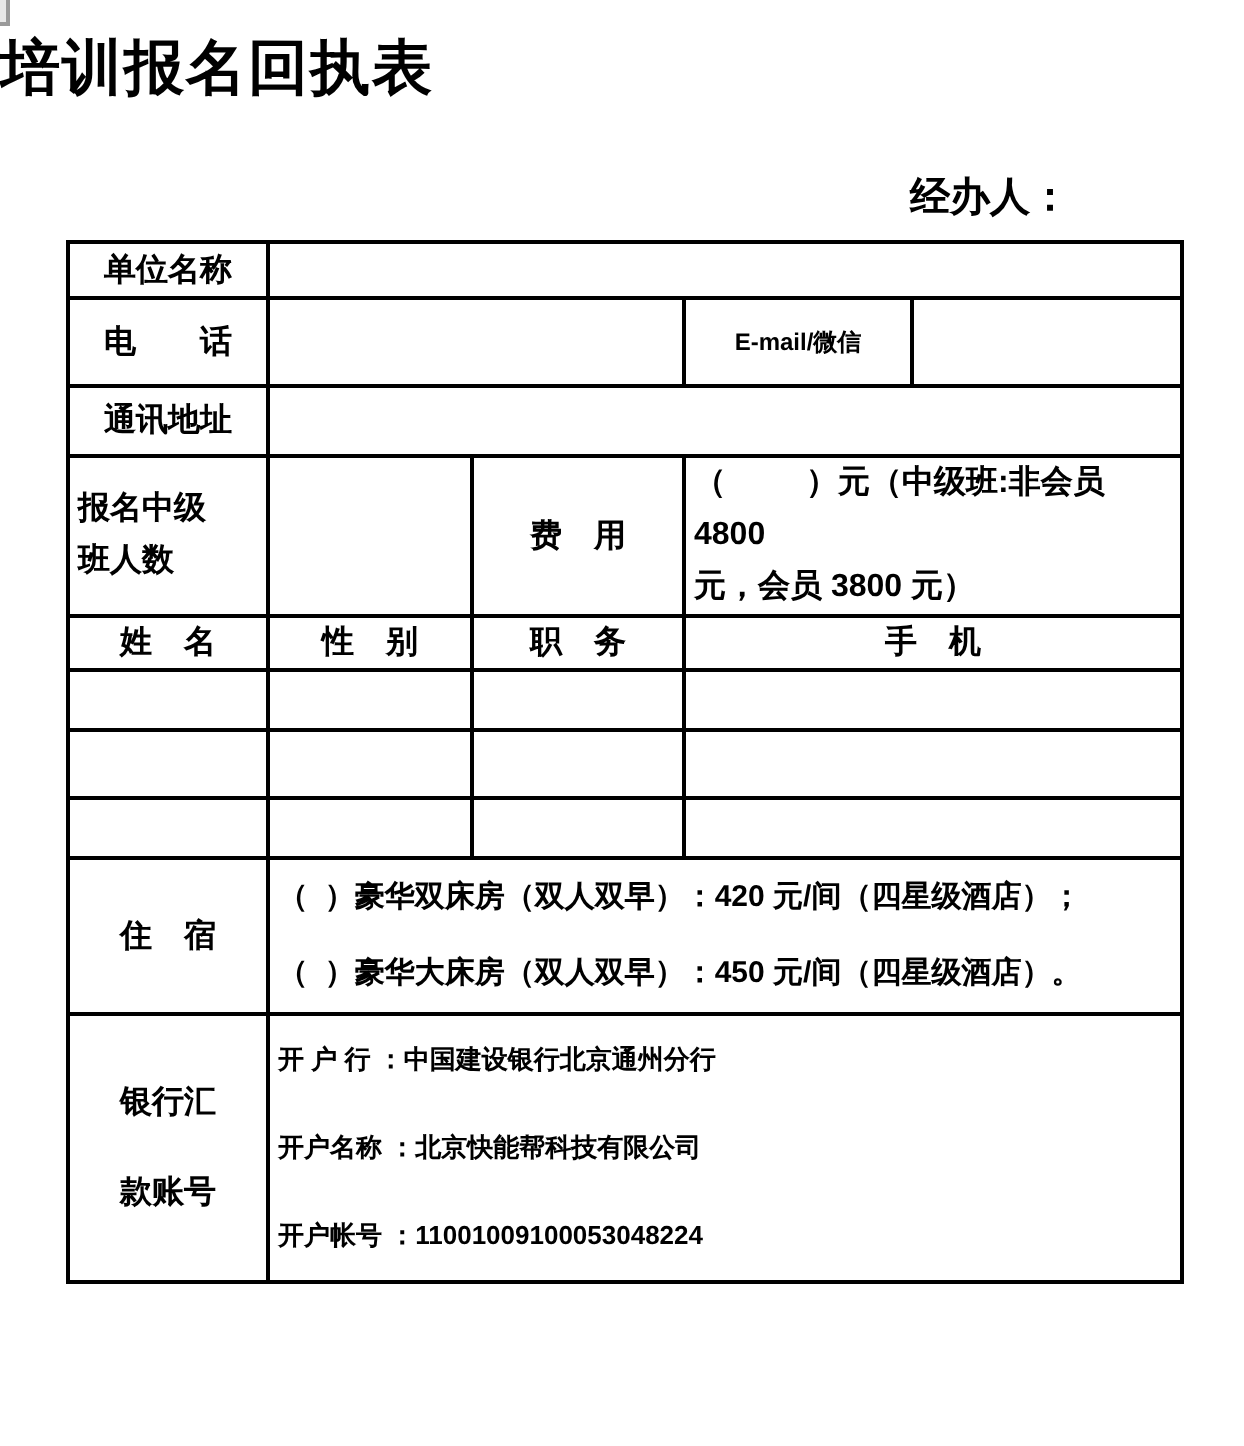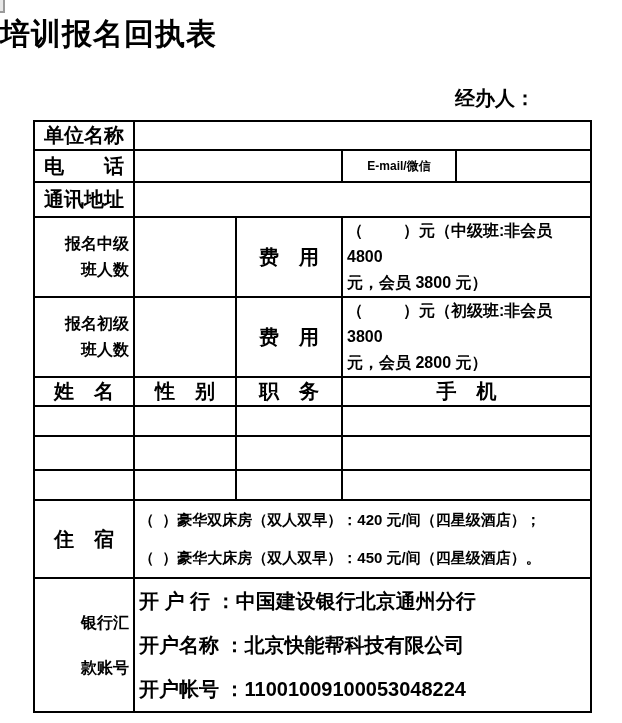--- a/index.html
+++ b/index.html
@@ -37,26 +37,26 @@
     border-collapse: collapse;
     table-layout: fixed;
   }
   table.form td {
     border: 2px solid #000;
     padding: 0 4px;
     font-weight: bold;
     vertical-align: middle;
     overflow: hidden;
   }
-  td.lbl { text-align: center; font-size: 20px; }
-  td.lbl2 { text-align: right; font-size: 16px; white-space: pre-line; line-height: 26px; }
-  td.bank-lbl { text-align: right; font-size: 16px; white-space: pre-line; line-height: 45px; }
+  td.lbl { text-align: center; font-size: 16px; }
+  td.lbl2 { text-align: left; font-size: 16px; white-space: pre-line; line-height: 26px; }
+  td.bank-lbl { text-align: center; font-size: 16px; white-space: pre-line; line-height: 45px; }
   td.fee-text { font-size: 16px; white-space: pre-wrap; line-height: 26px; padding-left: 7px; padding-right: 2px; }
   td.accom-text { font-size: 15px; white-space: pre-wrap; line-height: 38px; padding-left: 12px; }
-  td.bank-text { font-size: 20px; white-space: pre-wrap; line-height: 44px; padding-left: 12px; }
+  td.bank-text { font-size: 13px; white-space: pre-wrap; line-height: 44px; padding-left: 12px; }
 
   .note {
     position: absolute; left: 2px; top: 658px; width: 619px;
     color: #FF0000;
     font-size: 16px; font-weight: bold;
     line-height: 23px;
     letter-spacing: 0.5px;
     white-space: pre-line;
   }
 </style>
@@ -79,49 +79,41 @@
         <col style="width:114px">
         <col style="width:135px">
     </colgroup>
 
     <tbody>
         <tr style="height:28px">
       <td class="lbl">单位名称</td>
       <td colspan="4"></td>
     </tr>
 
-    <tr style="height:32px">
+    <tr style="height:44px">
       <td class="lbl">电　　话</td>
       <td colspan="2"></td>
       <td class="lbl" style="font-size:12px">E-mail/微信</td>
       <td></td>
     </tr>
 
     <tr style="height:35px">
       <td class="lbl">通讯地址</td>
       <td colspan="4"></td>
     </tr>
 
     <tr style="height:57px">
       <td class="lbl2">报名中级
 班人数</td>
       <td></td>
       <td class="lbl">费　用</td>
       <td colspan="2" class="fee-text">（         ）元（中级班:非会员 4800
 元，会员 3800 元）</td>
     </tr>
 
-    <tr style="height:57px">
-      <td class="lbl2">报名初级
-班人数</td>
-      <td></td>
-      <td class="lbl">费　用</td>
-      <td colspan="2" class="fee-text">（         ）元（初级班:非会员 3800
-元，会员 2800 元）</td>
-    </tr>
 
     <tr style="height:27px">
       <td class="lbl">姓　名</td>
       <td class="lbl">性　别</td>
       <td class="lbl">职　务</td>
       <td colspan="2" class="lbl">手　机</td>
     </tr>
 
     <tr style="height:30px">
       <td></td>

